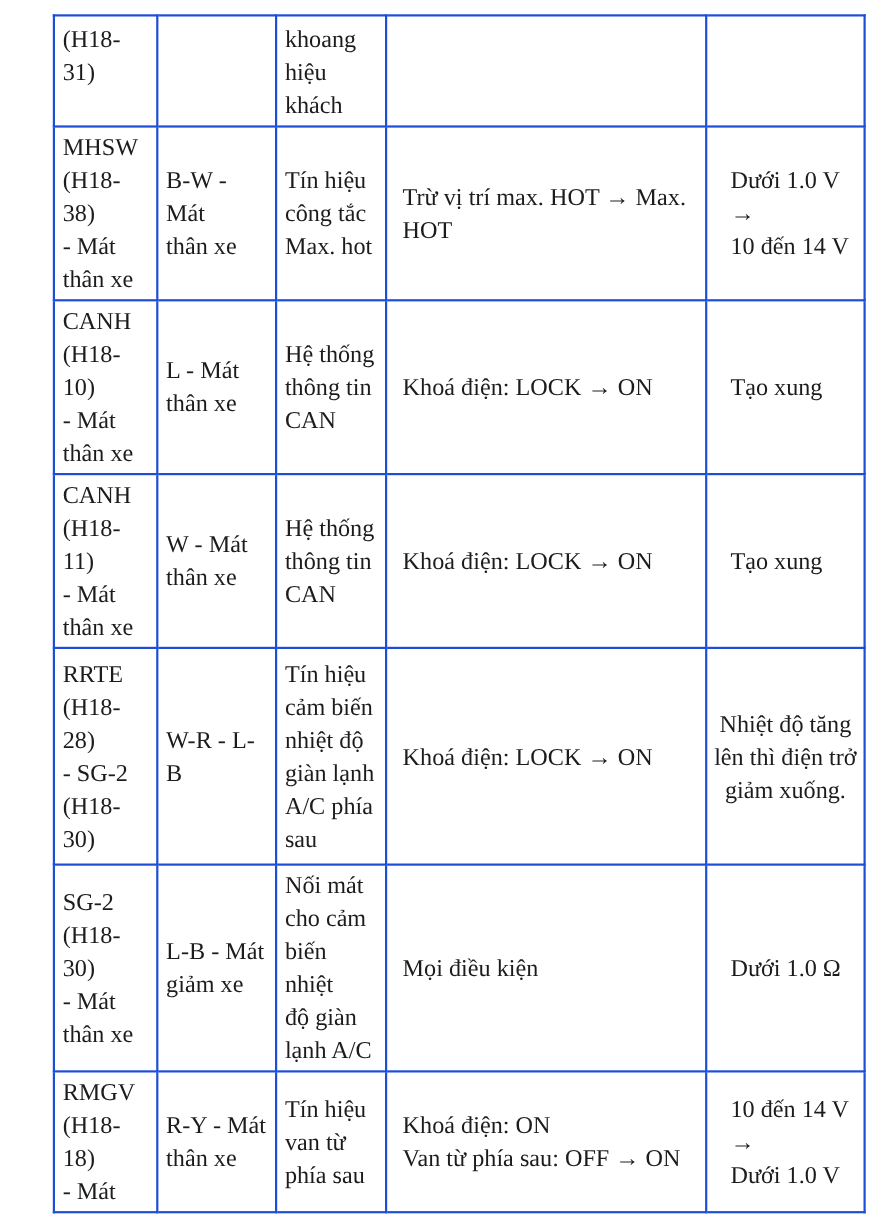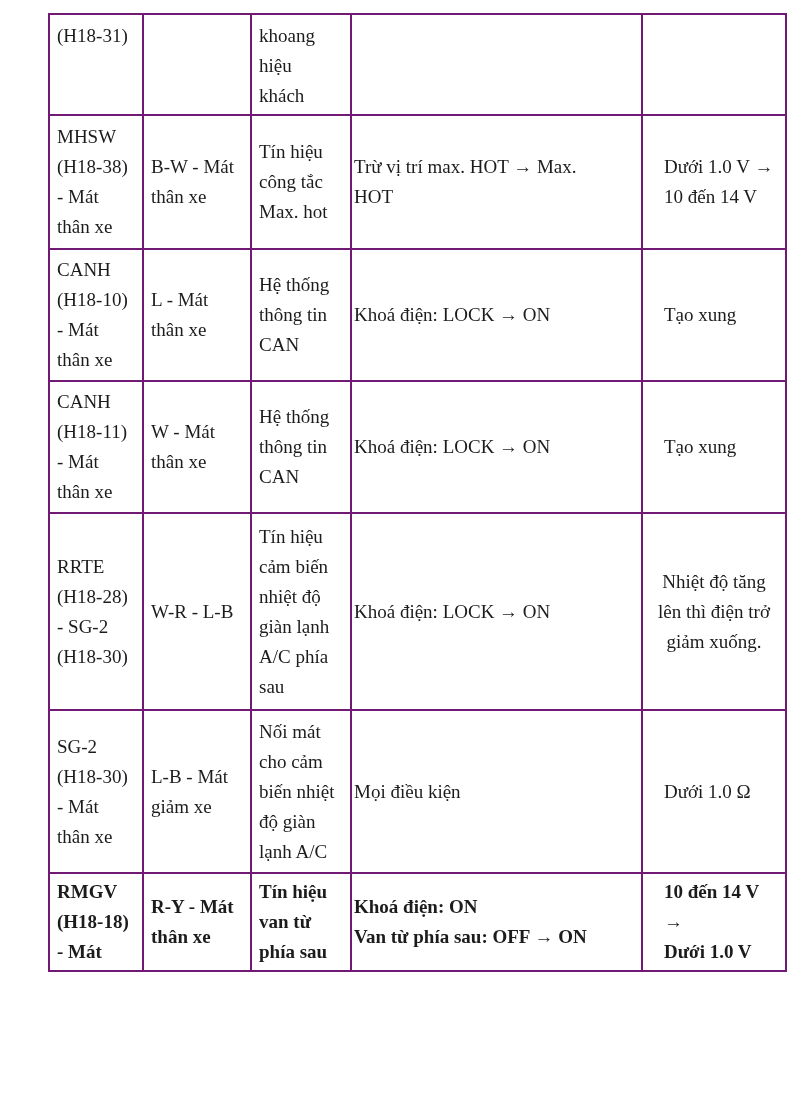--- a/index.html
+++ b/index.html
@@ -18,40 +18,40 @@
   }
   table.check-table {
     position: absolute;
     left: 48px;
     top: 13px;
     border-collapse: collapse;
     table-layout: fixed;
     width: 737px;
   }
   table.check-table td {
-    border: 2px solid #701a75;
+    border: 2px solid #1d4ed8;
     vertical-align: middle;
     padding: 3px 6px 3px 7px;
-    font-size: 19px;
+    font-size: 22px;
     line-height: 30px;
     white-space: pre-line;
     overflow: hidden;
   }
-  table.check-table td.cond { padding-left: 2px; }
+  table.check-table td.cond { padding-left: 14px; }
   table.check-table td.val  { padding-left: 21px; }
   table.check-table td.center { text-align: center; padding-left: 4px; padding-right: 4px; }
   tr.r1 { height: 94px; }
   tr.r1 td { vertical-align: top; padding-top: 6px; }
   tr.r2 { height: 134px; }
   tr.r3 { height: 132px; }
   tr.r4 { height: 132px; }
   tr.r5 { height: 197px; }
   tr.r6 { height: 163px; margin-left: 48px; }
   tr.r7 { height: 135px; }
-  tr.r8 { height: 98px; font-weight: bold; }
+  tr.r8 { height: 98px; }
 </style>
 </head>
 <body>
 
 <div class="page">
   <table class="check-table">
     <colgroup>
       <col style="width:94px">
       <col style="width:108px">
       <col style="width:100px">

